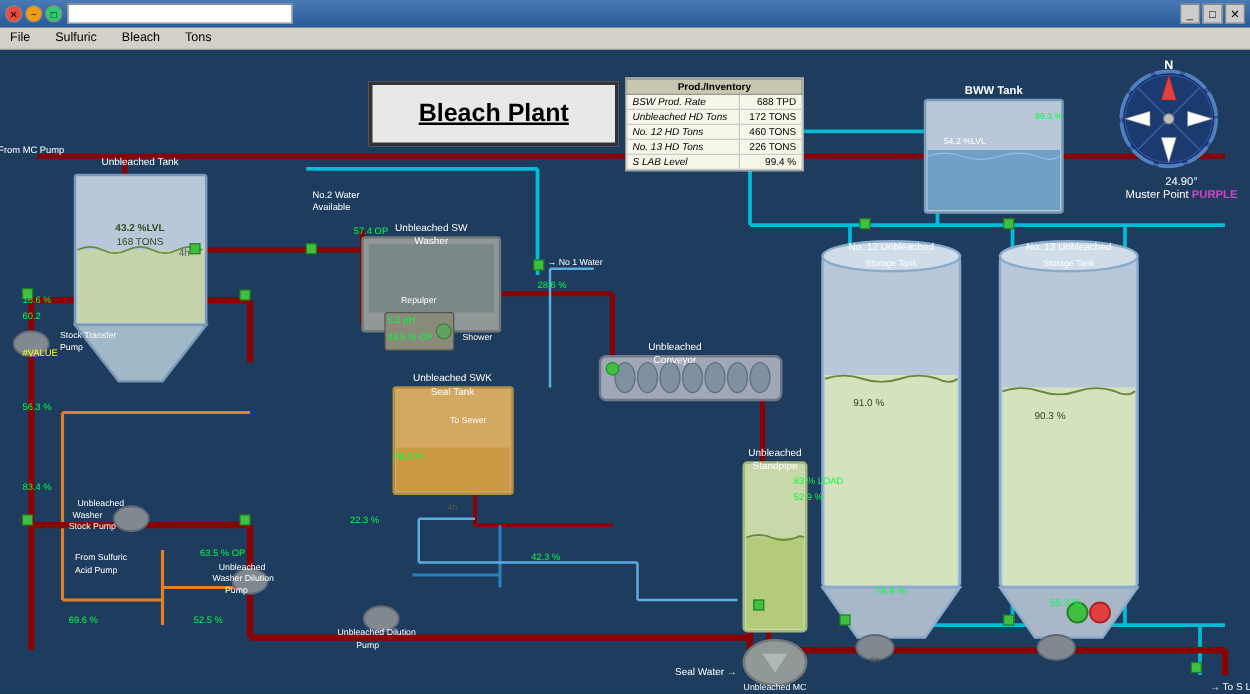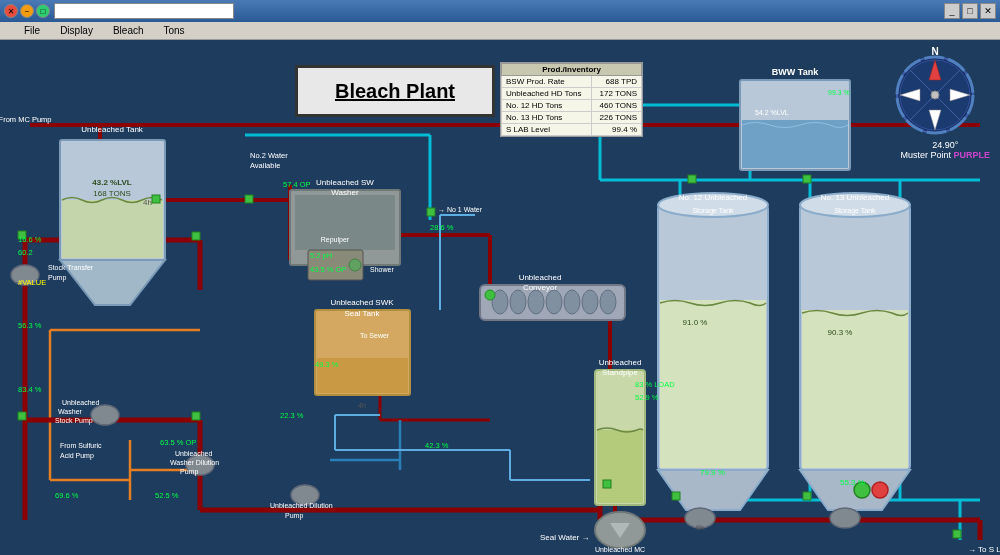--- a/index.html
+++ b/index.html
@@ -65,21 +65,21 @@
       font-size: 9px;
       cursor: pointer;
     }
 
     
     .menu-bar {
       height: 18px;
       background: #d4d0c8;
       display: flex;
       align-items: center;
-      padding: 0 20px;
+      padding: 0 4px;
       gap: 12px;
       border-bottom: 1px solid #999;
     }
     .menu-item {
       font-size: 10px;
       cursor: pointer;
       padding: 0 4px;
     }
 
     
@@ -130,21 +130,21 @@
       padding: 1px 4px;
       font-size: 8px;
       border: 1px solid #999;
       font-weight: bold;
     }
     .prod-table td {
       padding: 1px 4px;
       border: 1px solid #ccc;
       font-size: 8px;
     }
-    .prod-table .label-col { min-width: 90px; }
+    .prod-table .label-col { min-width: 90px; font-style: italic; }
     .prod-table .val-col { min-width: 50px; text-align: right; }
     .compass-label {
       position: absolute;
       top: 100px;
       right: 10px;
       color: white;
       font-size: 9px;
       text-align: center;
     }
     .muster-purple {
@@ -172,21 +172,21 @@
   <input class="title-bar-input" type="text" value="" style="">
   <div class="title-bar-right">
     <div class="window-btn">_</div>
     <div class="window-btn">□</div>
     <div class="window-btn">✕</div>
   </div>
 </div>
 
 <div class="menu-bar">
   <span class="menu-item">File</span>
-  <span class="menu-item">Display</span>
+  <span class="menu-item">Sulfuric</span>
   <span class="menu-item">Bleach</span>
   <span class="menu-item">Tons</span>
 </div>
 
 <div class="main-content">
 
   <svg class="process-svg" viewBox="0 0 1000 515">
 
     <rect width="1000" height="515" fill="#1e3d5e"></rect>
 

